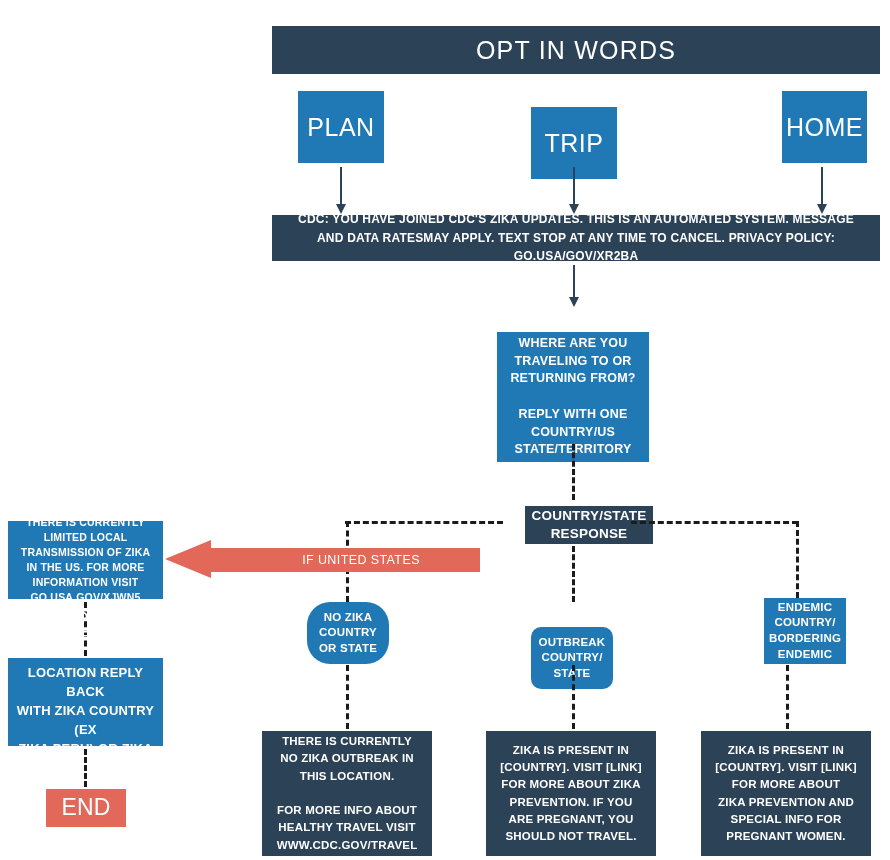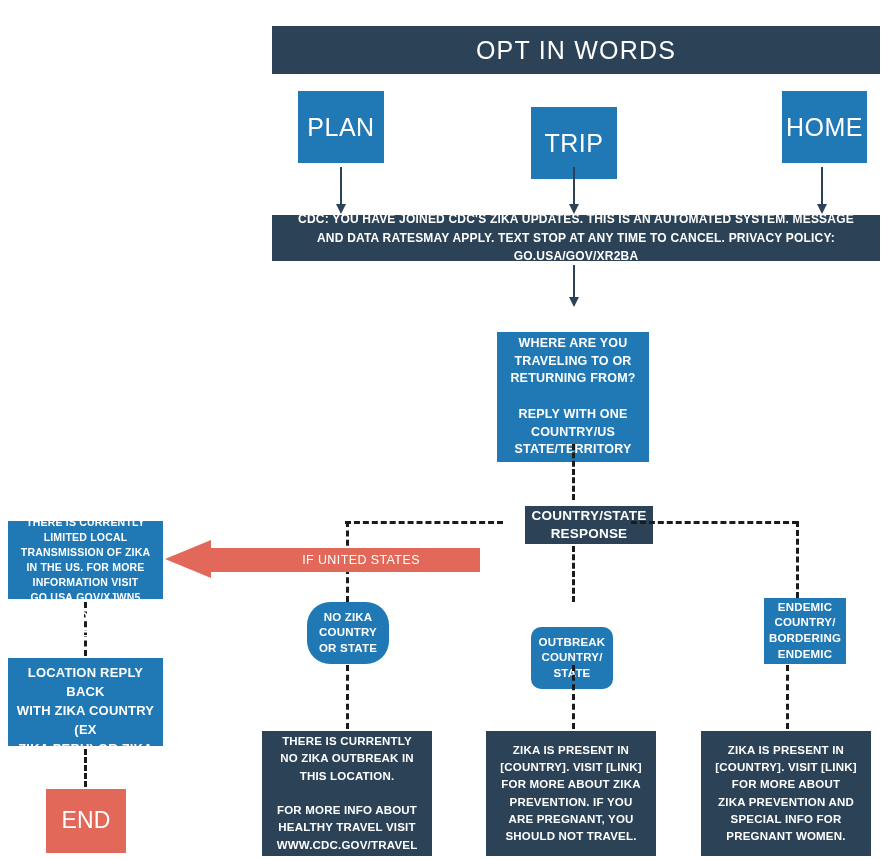--- a/index.html
+++ b/index.html
@@ -67,21 +67,21 @@
   
   #us-limited-transmission {
     left: 8px; top: 521px; width: 155px; height: 78px;
     font-size: 10.5px; line-height: 1.42; padding: 0 6px;
   }
   #find-out-other-location {
     left: 8px; top: 658px; width: 155px; height: 88px;
     font-size: 13px; line-height: 1.45; padding: 0 4px;
   }
   #end-box {
-    left: 46px; top: 789px; width: 80px; height: 64px;
+    left: 46px; top: 789px; width: 80px; height: 38px;
     font-size: 23px; font-weight: normal;
   }
 
   
   .cat-box { width: 82px; height: 62px; font-size: 11.5px; line-height: 1.35; }
   #cat-no-zika  { left: 307px; top: 602px; border-radius: 23px; }
   #cat-outbreak { left: 531px; top: 627px; border-radius: 10px; }
   #cat-endemic  { left: 746px; top: 598px; height: 66px; margin-left: 18px; }
 
   

